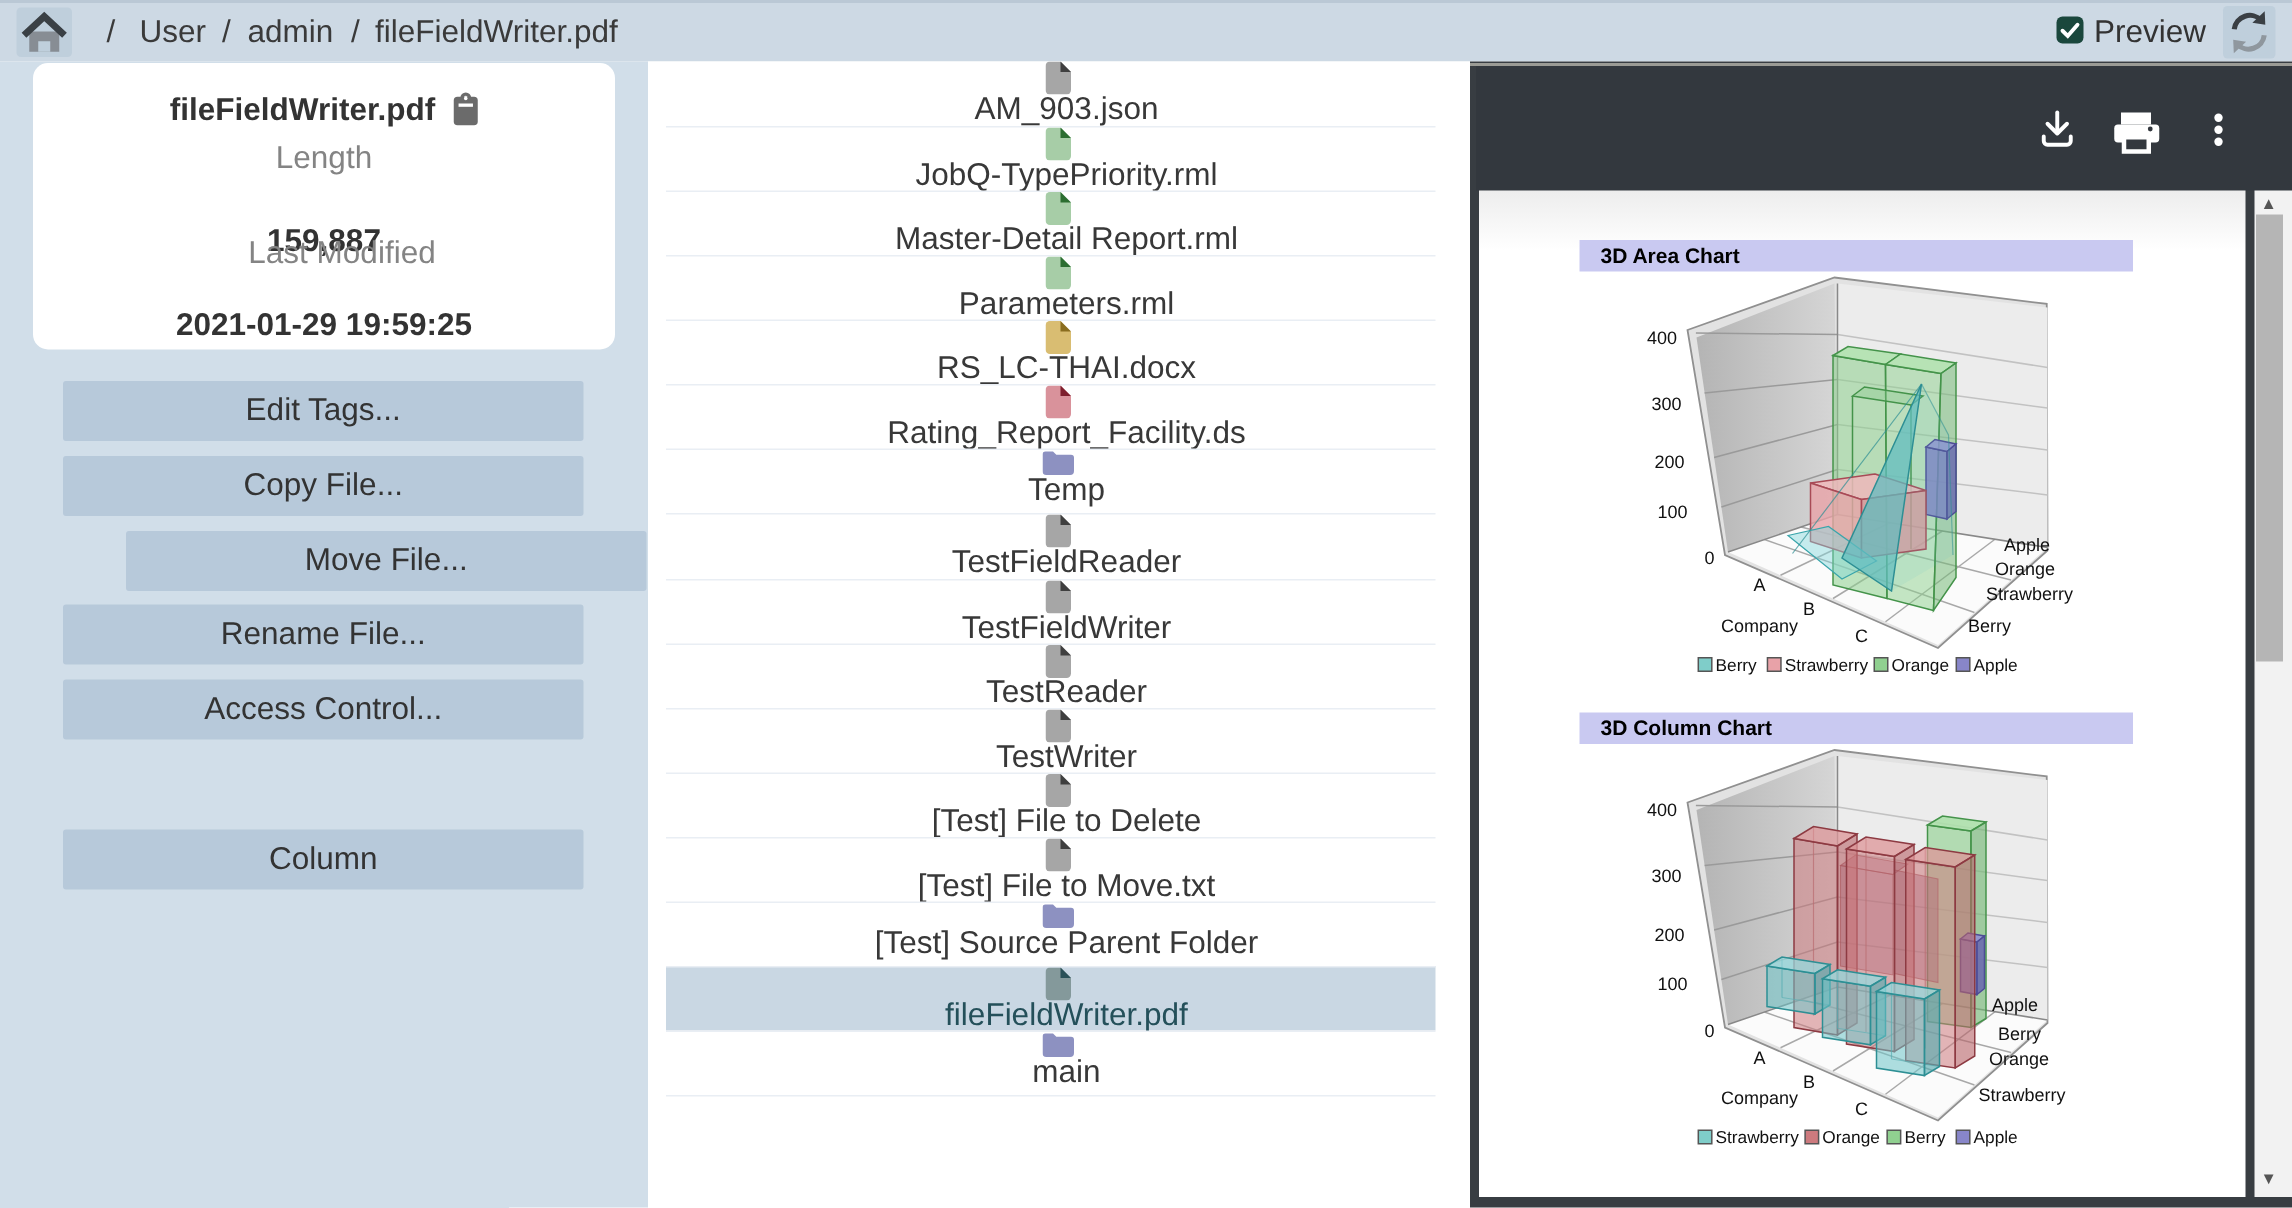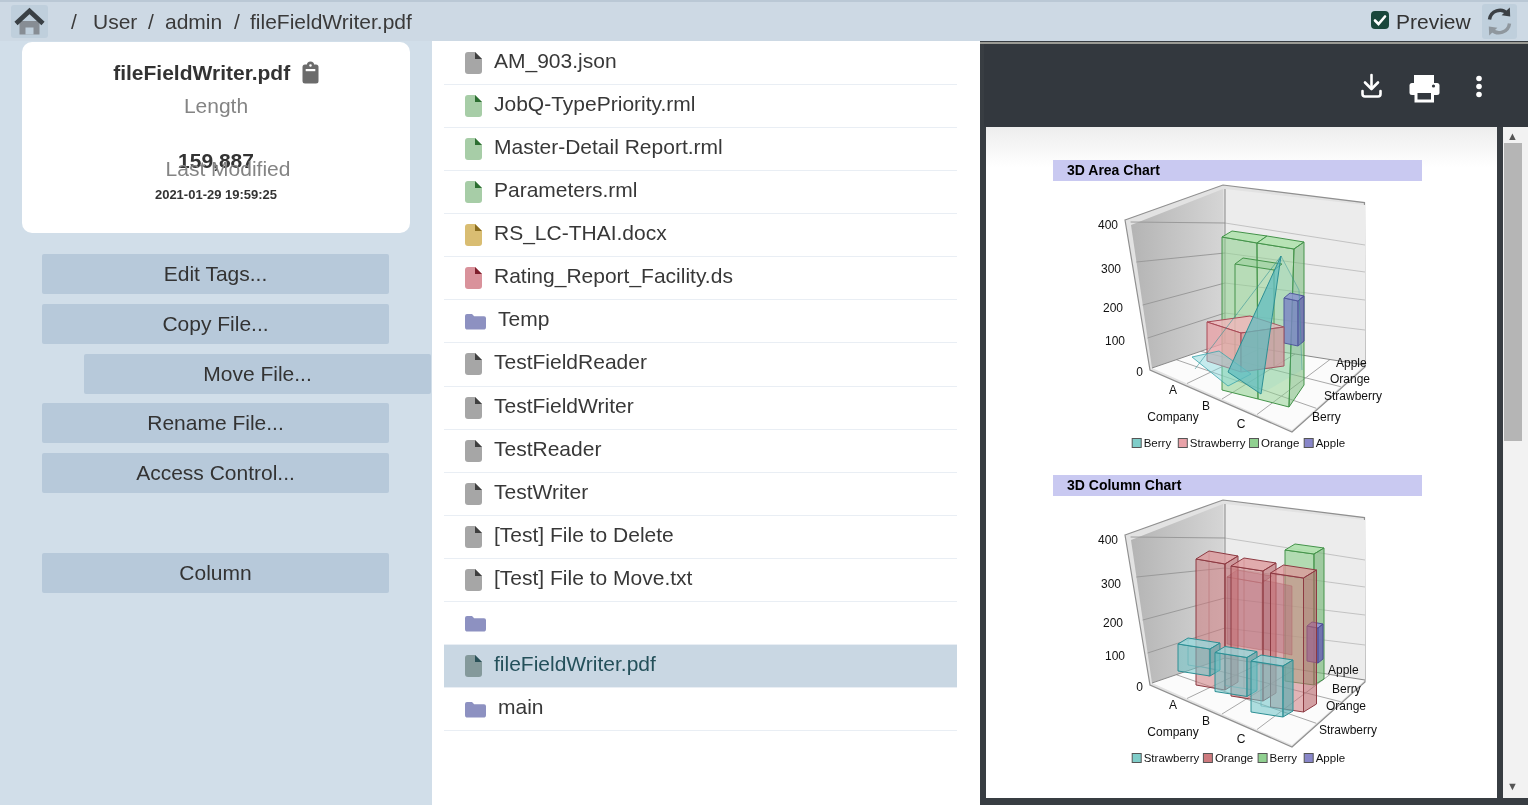--- a/index.html
+++ b/index.html
@@ -12,21 +12,21 @@
 #prevlab { position:absolute; left:1396px; top:10px; font-size:21px; color:#333; }
 #checkbox { position:absolute; left:1371px; top:11px; width:18px; height:18px; background:#1a473c; border-radius:4px; }
 #refreshbtn { position:absolute; left:1482px; top:4px; width:35px; height:35px; background:#bfcfdc; border-radius:3px; }
 
 #leftpanel { position:absolute; left:0; top:41px; width:432px; height:764px; background:#d1dee9; }
 #card { position:absolute; left:22px; top:1px; width:388px; height:191px; background:#fff; border-radius:10px; }
 #card .t { position:absolute; left:0; width:100%; text-align:center; }
 .btn { position:absolute; left:42px; width:347px; height:40px; background:#b7c9da; border:none; border-radius:2px; font-family:"Liberation Sans",sans-serif; font-size:21px; color:#333; }
 
 #filelist { position:absolute; left:432px; top:41px; width:548px; height:764px; background:#fff; }
-.row { position:absolute; left:12px; width:513px; height:43px; display:flex; align-items:center; padding-left:21px; font-size:21px; color:#383838; border-top:1px solid #e9eef4; }
+.row { position:absolute; left:12px; width:513px; height:43px; display:flex; align-items:center; padding-left:21px; font-size:21px; color:#383838; border-top:1px solid #e9eef4;flex-direction:column; }
 .row.first { border-top:none; }
 .row.sel { background:#c9d7e3; }
 .row.sel span { color:#24505a; }
 .row svg { margin-right:12px; flex:none; }
 .row span { position:relative; top:-2px; }
 
 #previewpane { position:absolute; left:980px; top:41px; width:548px; height:764px; background:#383d42; }
 #pvtopline { position:absolute; left:0; top:1px; width:548px; height:2px; background:#9b9b95; }
 #pvtoolbar { position:absolute; left:4px; top:3px; width:544px; height:83px; background:#33383e; }
 #pvpage { position:absolute; left:6px; top:86px; width:511px; height:671px; background:linear-gradient(#ededed, #ffffff 40px); }
@@ -73,21 +73,21 @@
     <div class="t" style="top:19px; font-size:21px; font-weight:bold; color:#333;">fileFieldWriter.pdf&nbsp;&nbsp;<svg width="17" height="23" viewBox="0 0 17 23" style="vertical-align:-4px">
           <circle cx="8.5" cy="4.2" r="3.6" fill="#6b6b6b"></circle>
           <circle cx="8.5" cy="4.2" r="1.3" fill="#fff"></circle>
           <rect x="0.5" y="3.5" width="16" height="19" rx="2.5" fill="#6b6b6b"></rect>
           <circle cx="8.5" cy="4.6" r="1.2" fill="#fff"></circle>
           <rect x="3.7" y="8" width="9.6" height="2.2" fill="#fff"></rect>
         </svg></div>
     <div class="t" style="top:52px; font-size:21px; color:#848484;">Length</div>
     <div class="t" style="top:83px; font-size:21px; font-weight:bold; color:#333;margin-top:24px;">159,887</div>
     <div class="t" style="top:115px; font-size:21px; color:#848484;margin-left:12px;">Last Modified</div>
-    <div class="t" style="top:145px; font-size:13px; font-weight:bold; color:#333;">2021-01-29 19:59:25</div>
+    <div class="t" style="top:163px; font-size:21px; font-weight:bold; color:#333;">2021-01-29 19:59:25</div>
   </div>
   <button class="btn" style="top:213px;">Edit Tags...</button>
   <button class="btn" style="top:263px;">Copy File...</button>
   <button class="btn" style="top:313px;margin-left:42px;">Move File...</button>
   <button class="btn" style="top:362px;">Rename File...</button>
   <button class="btn" style="top:412px;">Access Control...</button>
   <button class="btn" style="top:512px;">Column</button>
 </div>
 
 <div id="filelist">
@@ -178,20 +178,21 @@
       <svg width="17" height="22" viewBox="0 0 17 22">
         <path d="M3 0 H10 L17 7 V19 A3 3 0 0 1 14 22 H3 A3 3 0 0 1 0 19 V3 A3 3 0 0 1 3 0 Z" fill="#a6a6a6"></path>
         <path d="M10 0 L17 7 H10 Z" fill="#3f3f3f"></path>
       </svg>
       <span>[Test] File to Move.txt</span>
     </div>
     <div class="row" style="top:560px">
       <svg width="21" height="17" viewBox="0 0 21 17">
         <path d="M0 3 A2 2 0 0 1 2 1 H7 L9.2 3.2 H19 A2 2 0 0 1 21 5.2 V14 A2.6 2.6 0 0 1 18.4 16.6 H2.6 A2.6 2.6 0 0 1 0 14 Z" fill="#8d91c1"></path>
       </svg>
+      <span>[Test] Source Parent Folder</span>
     </div>
     <div class="row sel" style="top:603px">
       <svg width="17" height="22" viewBox="0 0 17 22">
         <path d="M3 0 H10 L17 7 V19 A3 3 0 0 1 14 22 H3 A3 3 0 0 1 0 19 V3 A3 3 0 0 1 3 0 Z" fill="#84999b"></path>
         <path d="M10 0 L17 7 H10 Z" fill="#2a5158"></path>
       </svg>
       <span>fileFieldWriter.pdf</span>
     </div>
     <div class="row" style="top:646px">
       <svg width="21" height="17" viewBox="0 0 21 17">

